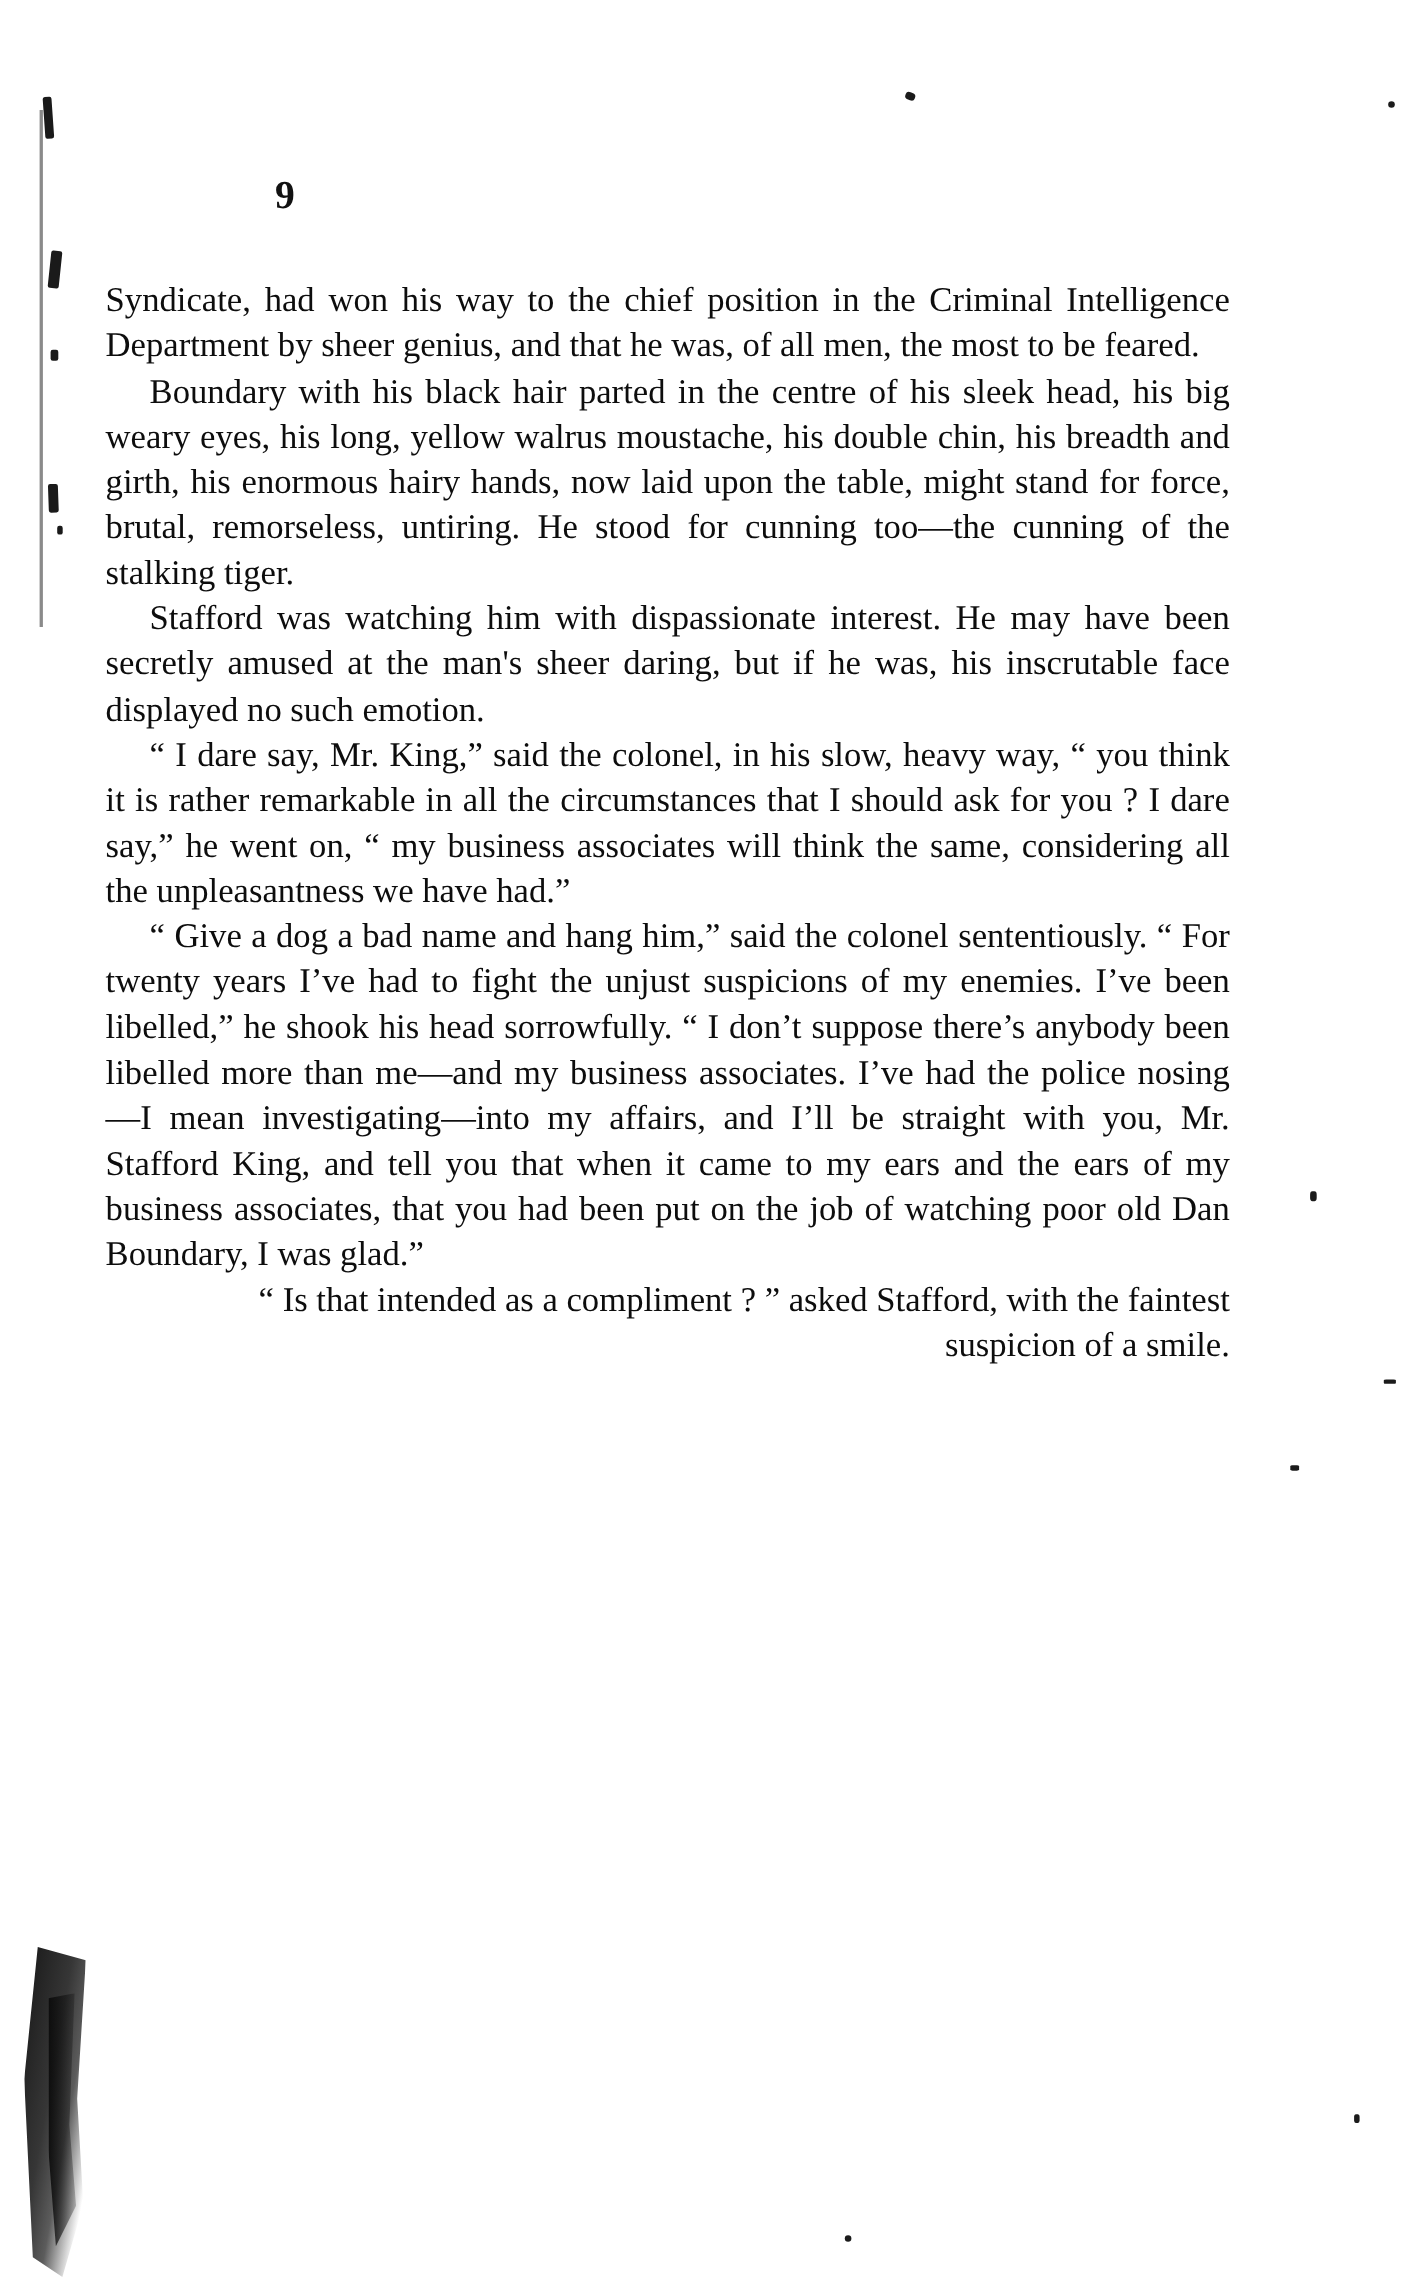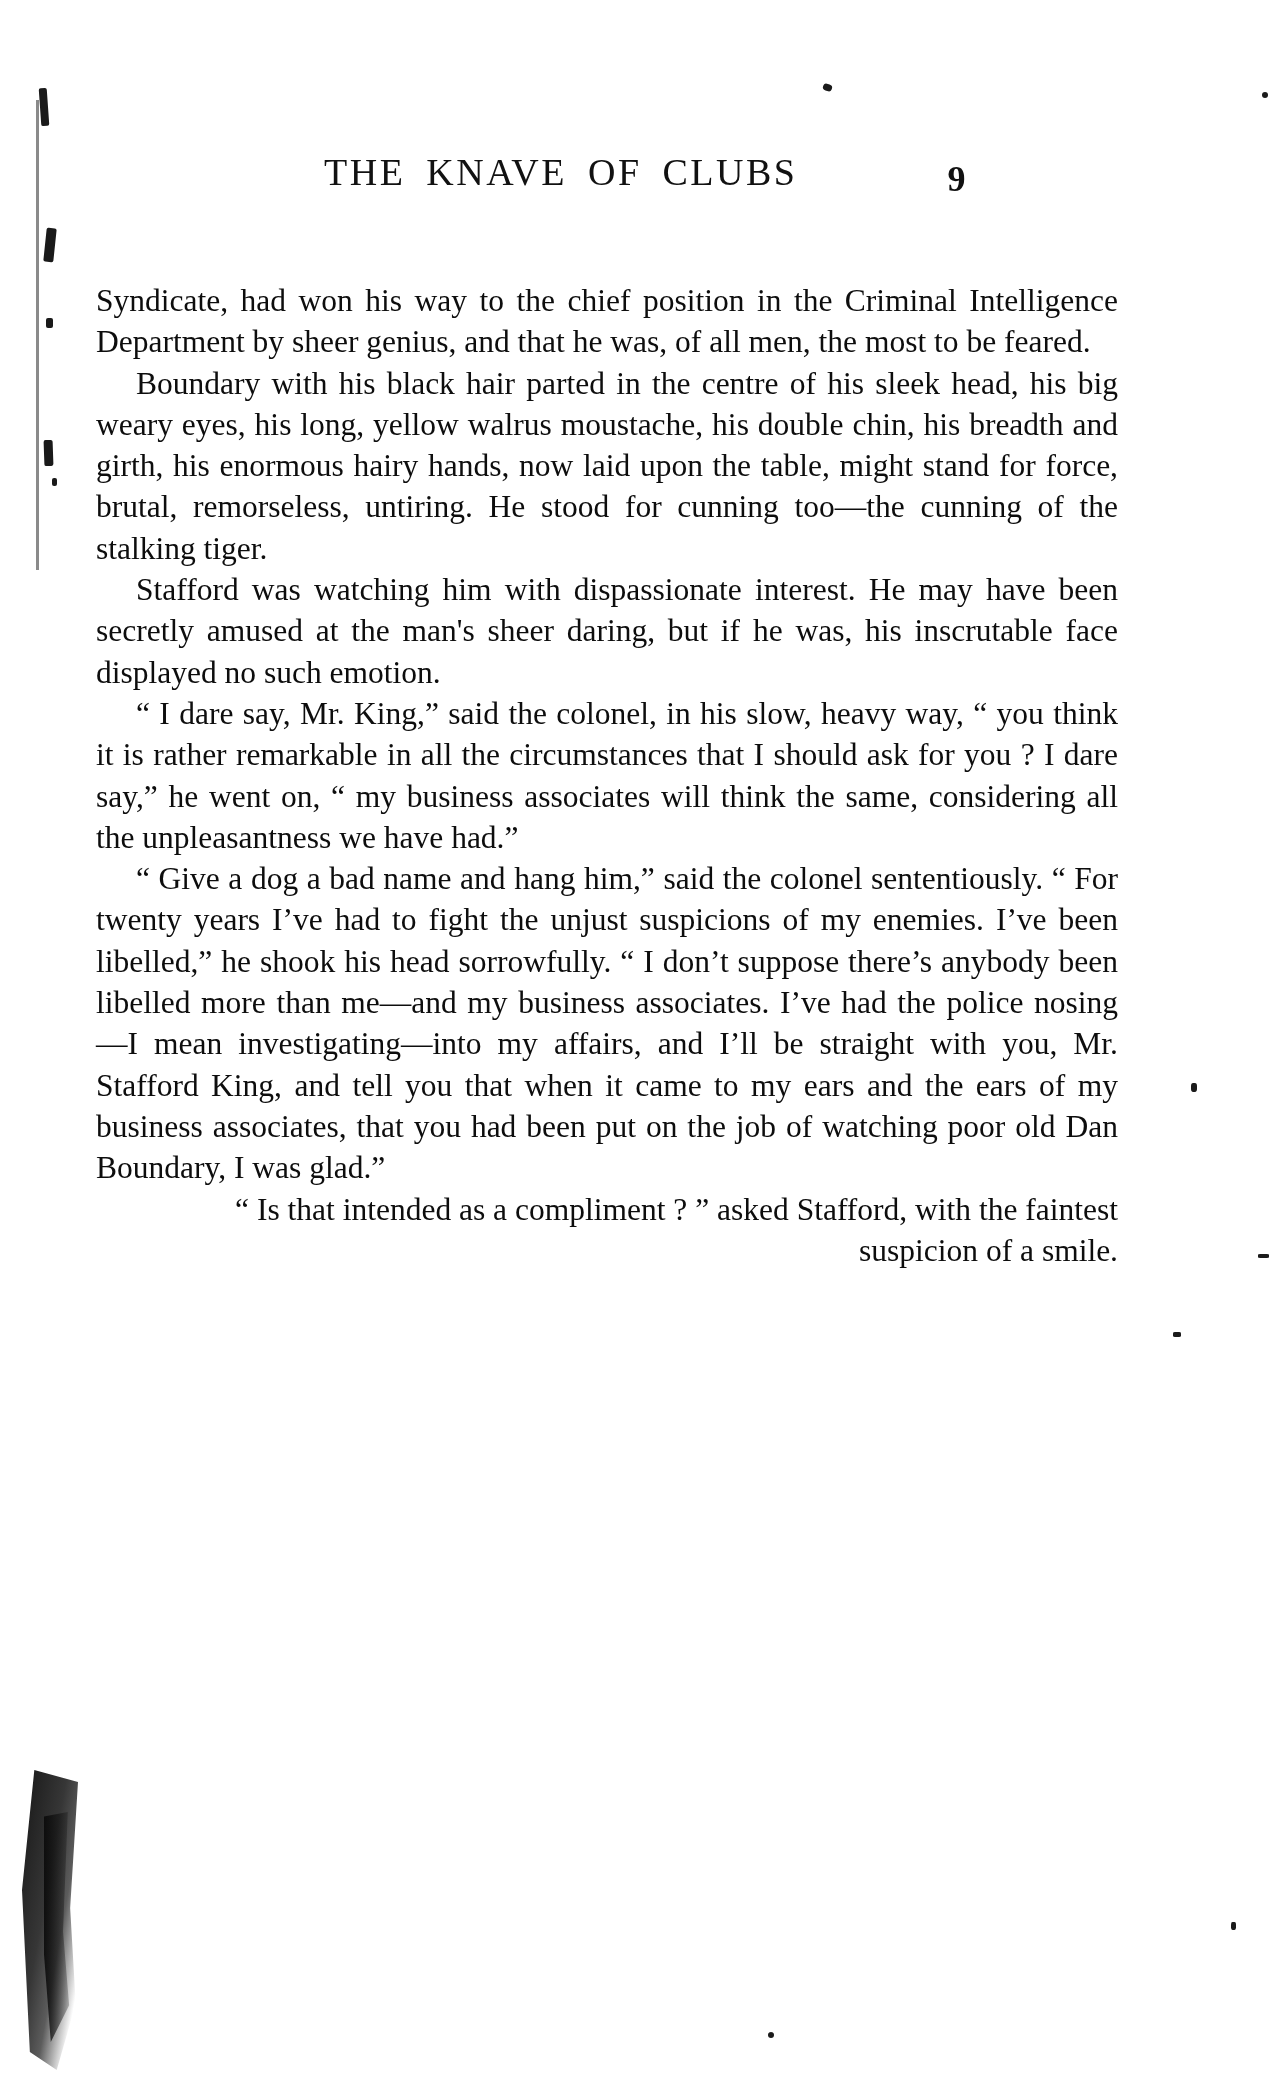--- a/index.html
+++ b/index.html
@@ -120,21 +120,20 @@
     text-align: justify;
     text-justify: inter-word;
     color: #0d0d0d;
   }
   .body-text p {
     margin: 0;
     text-indent: 40px;
   }
   .body-text p.first {
     text-indent: 0;
-    margin-top: 28px;
   }
   .body-text p:last-child {
     text-align: right;
   }
 </style>
 </head>
 <body>
 
 <div class="page">
 
@@ -148,21 +147,20 @@
 
   <div class="speck s1"></div>
   <div class="speck s2"></div>
   <div class="speck s3"></div>
   <div class="speck s4"></div>
   <div class="speck s5"></div>
   <div class="speck s6"></div>
   <div class="speck s7"></div>
 
   <div class="running-head">
-    <span class="head-title">THE KNAVE OF CLUBS</span>
     <span class="page-number">9</span>
   </div>
 
   <div class="body-text">
     <p class="first">Syndicate, had won his way to the chief position in the Criminal Intelligence Department by sheer genius, and that he was, of all men, the most to be feared.</p>
     <p>Boundary with his black hair parted in the centre of his sleek head, his big weary eyes, his long, yellow walrus moustache, his double chin, his breadth and girth, his enormous hairy hands, now laid upon the table, might stand for force, brutal, remorseless, untiring. He stood for cunning too—the cunning of the stalking tiger.</p>
     <p>Stafford was watching him with dispassionate interest. He may have been secretly amused at the man's sheer daring, but if he was, his inscrutable face displayed no such emotion.</p>
     <p>“ I dare say, Mr. King,” said the colonel, in his slow, heavy way, “ you think it is rather remarkable in all the circumstances that I should ask for you ?  I dare say,” he went on, “ my business associates will think the same, considering all the unpleasantness we have had.”</p>
     <p>“ Give a dog a bad name and hang him,” said the colonel sententiously.  “ For twenty years I’ve had to fight the unjust suspicions of my enemies.  I’ve been libelled,” he shook his head sorrowfully.  “ I don’t suppose there’s anybody been libelled more than me—and my business associates.  I’ve had the police nosing—I mean investigating—into my affairs, and I’ll be straight with you, Mr. Stafford King, and tell you that when it came to my ears and the ears of my business associates, that you had been put on the job of watching poor old Dan Boundary, I was glad.”</p>
     <p>“ Is that intended as a compliment ?  ” asked Stafford, with the faintest suspicion of a smile.</p>

